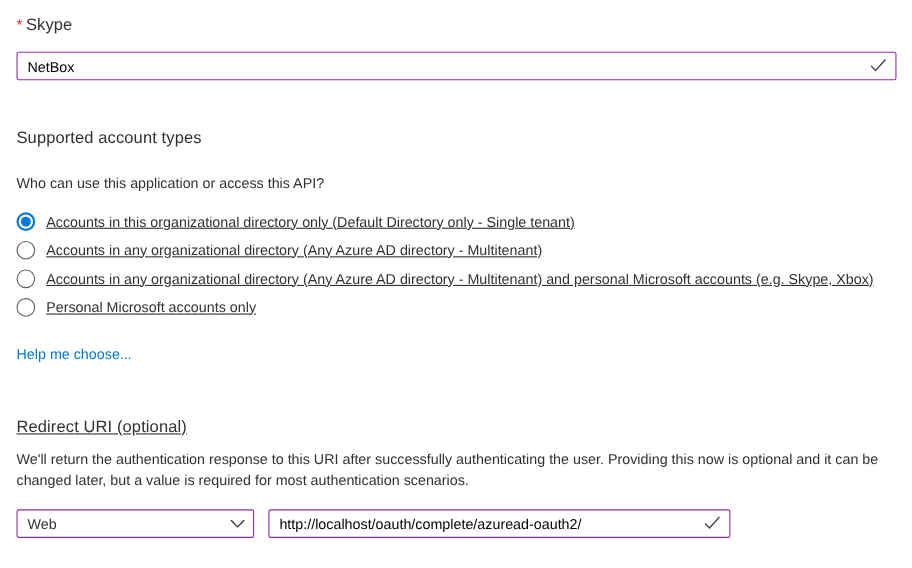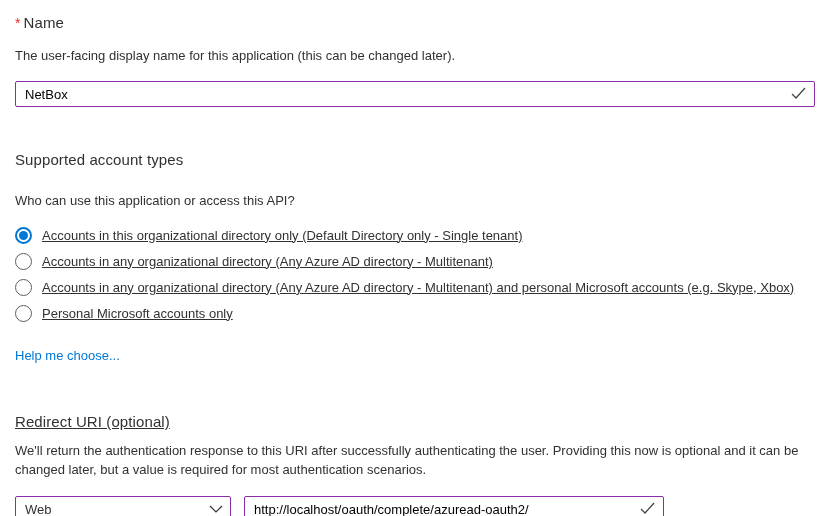--- a/index.html
+++ b/index.html
@@ -149,24 +149,23 @@
     flex: 0 0 auto;
   }
 </style>
 </head>
 <body>
 
 <div class="page">
 
   
   <div class="name-title-row section-title">
-    <span class="required-star">*</span><span>Name</span>
-  </div>
-
-  <div class="desc name-desc">The user-facing display name for this application (this can be changed later).</div>
+    <span class="required-star">*</span><span>Skype</span>
+  </div>
+
 
   <div class="input-wrap">
     <input class="text-input" type="text" value="NetBox" style="">
     <svg class="input-check" viewBox="0 0 15 13">
       <polyline points="1,7 5,11 14,1" fill="none" stroke="#484644" stroke-width="1.3"></polyline>
     </svg>
   </div>
 
   
   <div class="section-title acct-title">Supported account types</div>

